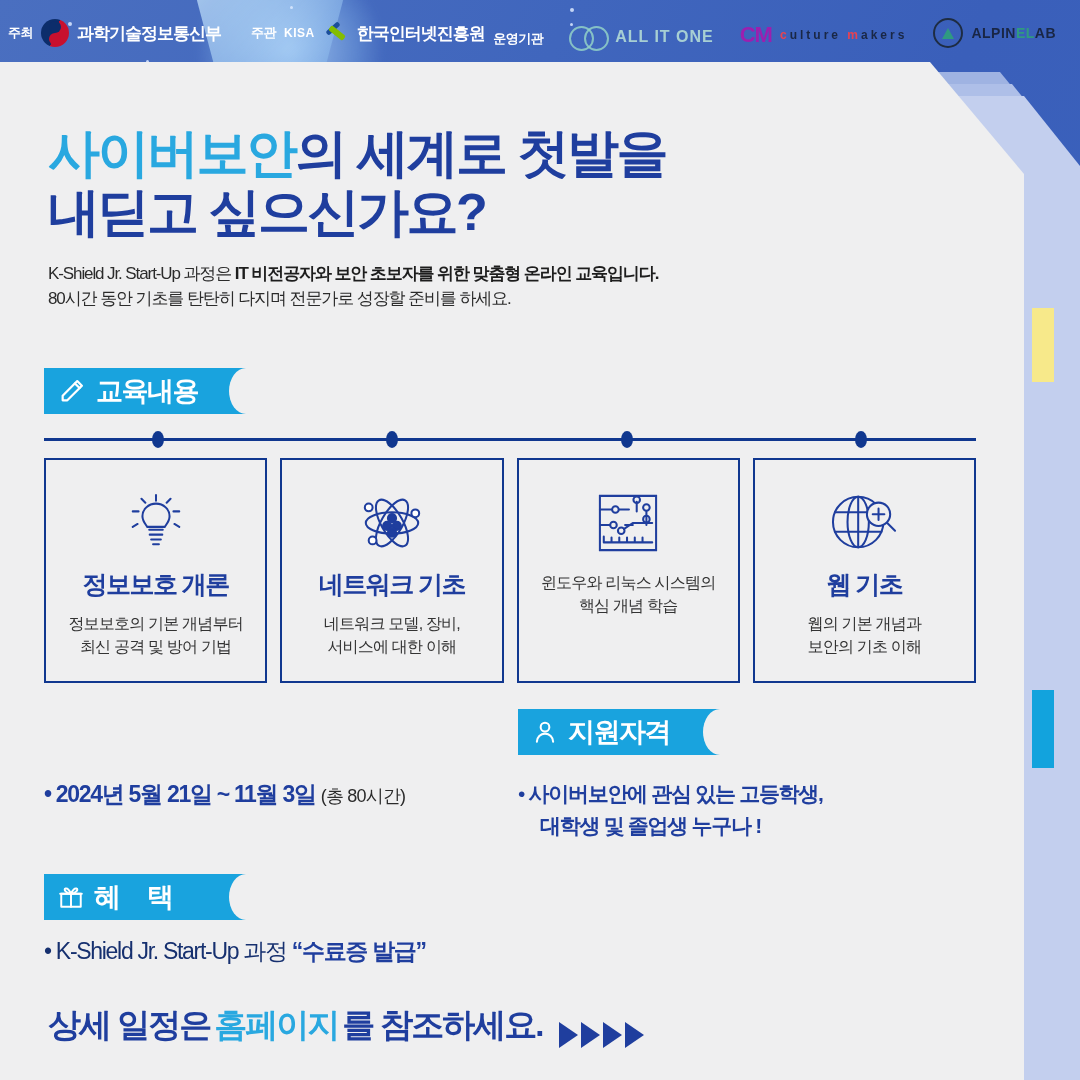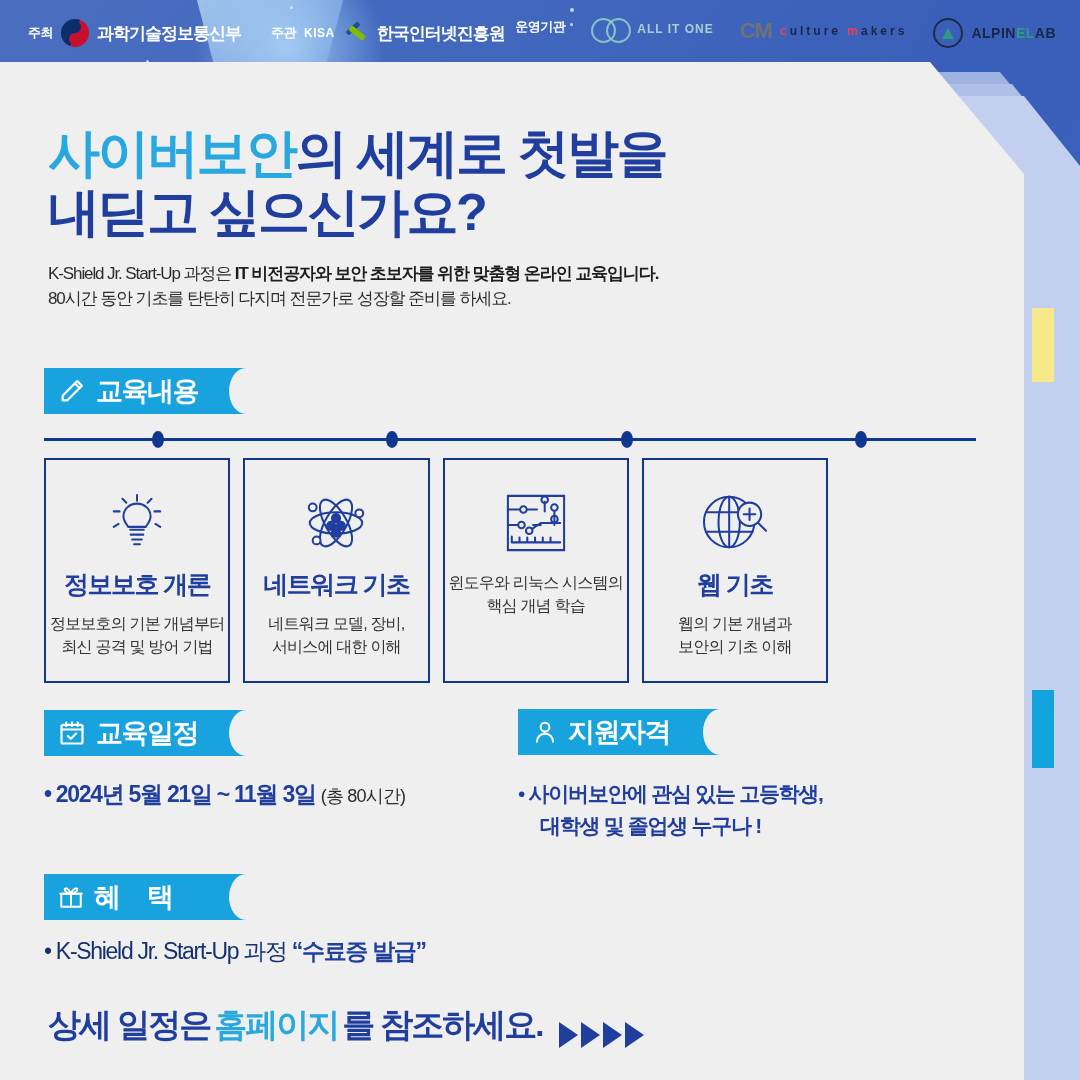--- a/index.html
+++ b/index.html
@@ -25,22 +25,22 @@
   .bg-gem{
     position:absolute;left:195px;top:-55px;width:150px;height:150px;
     background:linear-gradient(135deg,rgba(205,235,255,.80),rgba(120,180,240,.30));
     clip-path:polygon(50% 0%,100% 32%,82% 100%,18% 100%,0% 32%);
     filter:blur(1.5px);
   }
   .dot-spark{position:absolute;background:#dce9ff;border-radius:50%;opacity:.85;}
 
   
   .topbar{position:absolute;left:0;top:0;width:1080px;height:66px;display:flex;align-items:center;}
-  .logo-left{display:flex;align-items:center;gap:8px;margin-left:28px;}
-  .logo-right{display:flex;align-items:flex-start;gap:26px;margin-left:auto;margin-right:24px;}
+  .logo-left{display:flex;align-items:center;gap:8px;margin-left:8px;}
+  .logo-right{display:flex;align-items:flex-end;gap:26px;margin-left:auto;margin-right:24px;}
   .lbl-ko{color:#ffffff;font-size:13px;font-weight:700;letter-spacing:-.5px;white-space:nowrap;}
   .gov-mark{width:28px;height:28px;border-radius:50%;
     background:conic-gradient(from 200deg,#0c2d6b 0deg 180deg,#c8102e 180deg 360deg);
     position:relative;overflow:hidden;flex:0 0 auto;}
   .gov-mark:before{content:"";position:absolute;left:50%;top:2px;width:12px;height:12px;border-radius:50%;
     background:#0c2d6b;transform:translateX(-50%);}
   .gov-mark:after{content:"";position:absolute;left:50%;bottom:2px;width:12px;height:12px;border-radius:50%;
     background:#c8102e;transform:translateX(-50%);}
   .org-name{color:#ffffff;font-size:17px;font-weight:700;letter-spacing:-1px;white-space:nowrap;}
   .kisa-word{color:#ffffff;font-size:12px;font-weight:700;letter-spacing:.5px;}
@@ -49,22 +49,22 @@
   .kisa-swoosh i.b{width:16px;height:5px;background:#1b4e9b;border-radius:2px;
     transform:rotate(-42deg);left:2px;top:5px;}
   .kisa-swoosh i.g{width:18px;height:6px;background:#84bd00;border-radius:2px;
     transform:rotate(38deg);left:5px;top:9px;}
 
   .spon{display:flex;align-items:center;gap:8px;opacity:.95;}
   .allit-rings{position:relative;width:38px;height:22px;flex:0 0 auto;}
   .allit-rings span{position:absolute;top:0;width:21px;height:21px;border:2px solid rgba(150,215,200,.85);border-radius:50%;}
   .allit-rings span:nth-child(1){left:0;}
   .allit-rings span:nth-child(2){left:15px;}
-  .allit-txt{color:rgba(185,225,215,.9);font-size:12px;font-weight:800;letter-spacing:1px;}
-  .cm-logo{color:#737373;font-size:22px;font-weight:800;letter-spacing:-1px;}
+  .allit-txt{color:rgba(185,225,215,.9);font-size:16px;font-weight:800;letter-spacing:1px;}
+  .cm-logo{color:#a21caf;font-size:22px;font-weight:800;letter-spacing:-1px;}
   .cm-txt{font-size:12px;font-weight:800;letter-spacing:3px;}
   .cm-txt .c{color:#f2414b;}
   .cm-txt .k{color:#18243f;}
   .alp-badge{width:26px;height:26px;border-radius:50%;border:2px solid #1d2a3d;display:flex;align-items:center;
     justify-content:center;flex:0 0 auto;}
   .alp-tri{width:0;height:0;border-left:6px solid transparent;border-right:6px solid transparent;border-bottom:11px solid #2f9e7e;}
   .alp-txt{font-size:14px;font-weight:800;letter-spacing:.5px;}
   .alp-txt .d{color:#18243f;}
   .alp-txt .t{color:#2f9e7e;}
 
@@ -109,21 +109,21 @@
     border-radius:50% 0 0 50%/50% 0 0 50%;}
   .ribbon .ic{position:relative;z-index:2;margin-right:10px;display:flex;align-items:center;}
   .ribbon .tx{position:relative;z-index:2;color:#fff;font-size:27px;font-weight:800;letter-spacing:-1.5px;}
   .ribbon.wide .tx{letter-spacing:26px;}
 
   
   .tl-line{position:absolute;left:44px;top:438px;width:932px;height:3px;background:#10378f;}
   .tl-dot{position:absolute;top:431px;width:12px;height:17px;background:#10378f;border-radius:50%;}
 
   
-  .cards{position:absolute;left:44px;top:458px;width:784px;display:flex;gap:13px;}
+  .cards{position:absolute;left:44px;top:458px;width:932px;display:flex;gap:13px;}
   .card{flex:1;height:225px;background:#efeff0;border:2px solid #10378f;box-sizing:border-box;
     display:flex;flex-direction:column;align-items:center;padding-top:26px;}
   .card .cicon{height:74px;display:flex;align-items:center;justify-content:center;}
   .card .ctitle{margin-top:8px;font-size:25px;font-weight:800;color:#1f3e9e;letter-spacing:-1.5px;}
   .card .cdesc{margin-top:11px;font-size:16px;line-height:1.45;color:#333;text-align:center;letter-spacing:-.8px;}
 
   
   .sec{position:absolute;}
   .bullet-line{font-size:23px;letter-spacing:-1.3px;color:#1f3e9e;font-weight:800;line-height:1.4;}
   .bullet-line .sm{font-size:18px;font-weight:400;color:#2b2b2b;letter-spacing:-.8px;}
@@ -303,29 +303,20 @@
         </svg>
       </div>
       <div class="ctitle">웹 기초</div>
       <div class="cdesc">
         <div>웹의 기본 개념과</div>
         <div>보안의 기초 이해</div>
       </div>
     </div>
   </div>
 
-  <div class="ribbon" style="left:44px;top:710px;width:218px;">
-    <span class="ic">
-      <svg width="28" height="28" viewBox="0 0 24 24" fill="none" stroke="#ffffff" stroke-width="1.9" stroke-linecap="round" stroke-linejoin="round">
-          <rect x="3" y="5" width="18" height="16" rx="1.5"></rect>
-          <path d="M3 9h18M7 3v3M12 3v3M17 3v3M8.5 14.5l2.5 2.5 4.5-4.5"></path>
-        </svg>
-    </span>
-    <span class="tx">교육일정</span>
-  </div>
   <div class="sec" style="left:44px;top:778px;width:470px;">
     <div class="bullet-line">
       <span>•</span>
       <span>2024년 5월 21일 ~ 11월 3일</span>
       <span class="sm">(총 80시간)</span>
     </div>
   </div>
 
   <div class="ribbon" style="left:518px;top:690px;width:218px;margin-top:19px;">
     <span class="ic">

